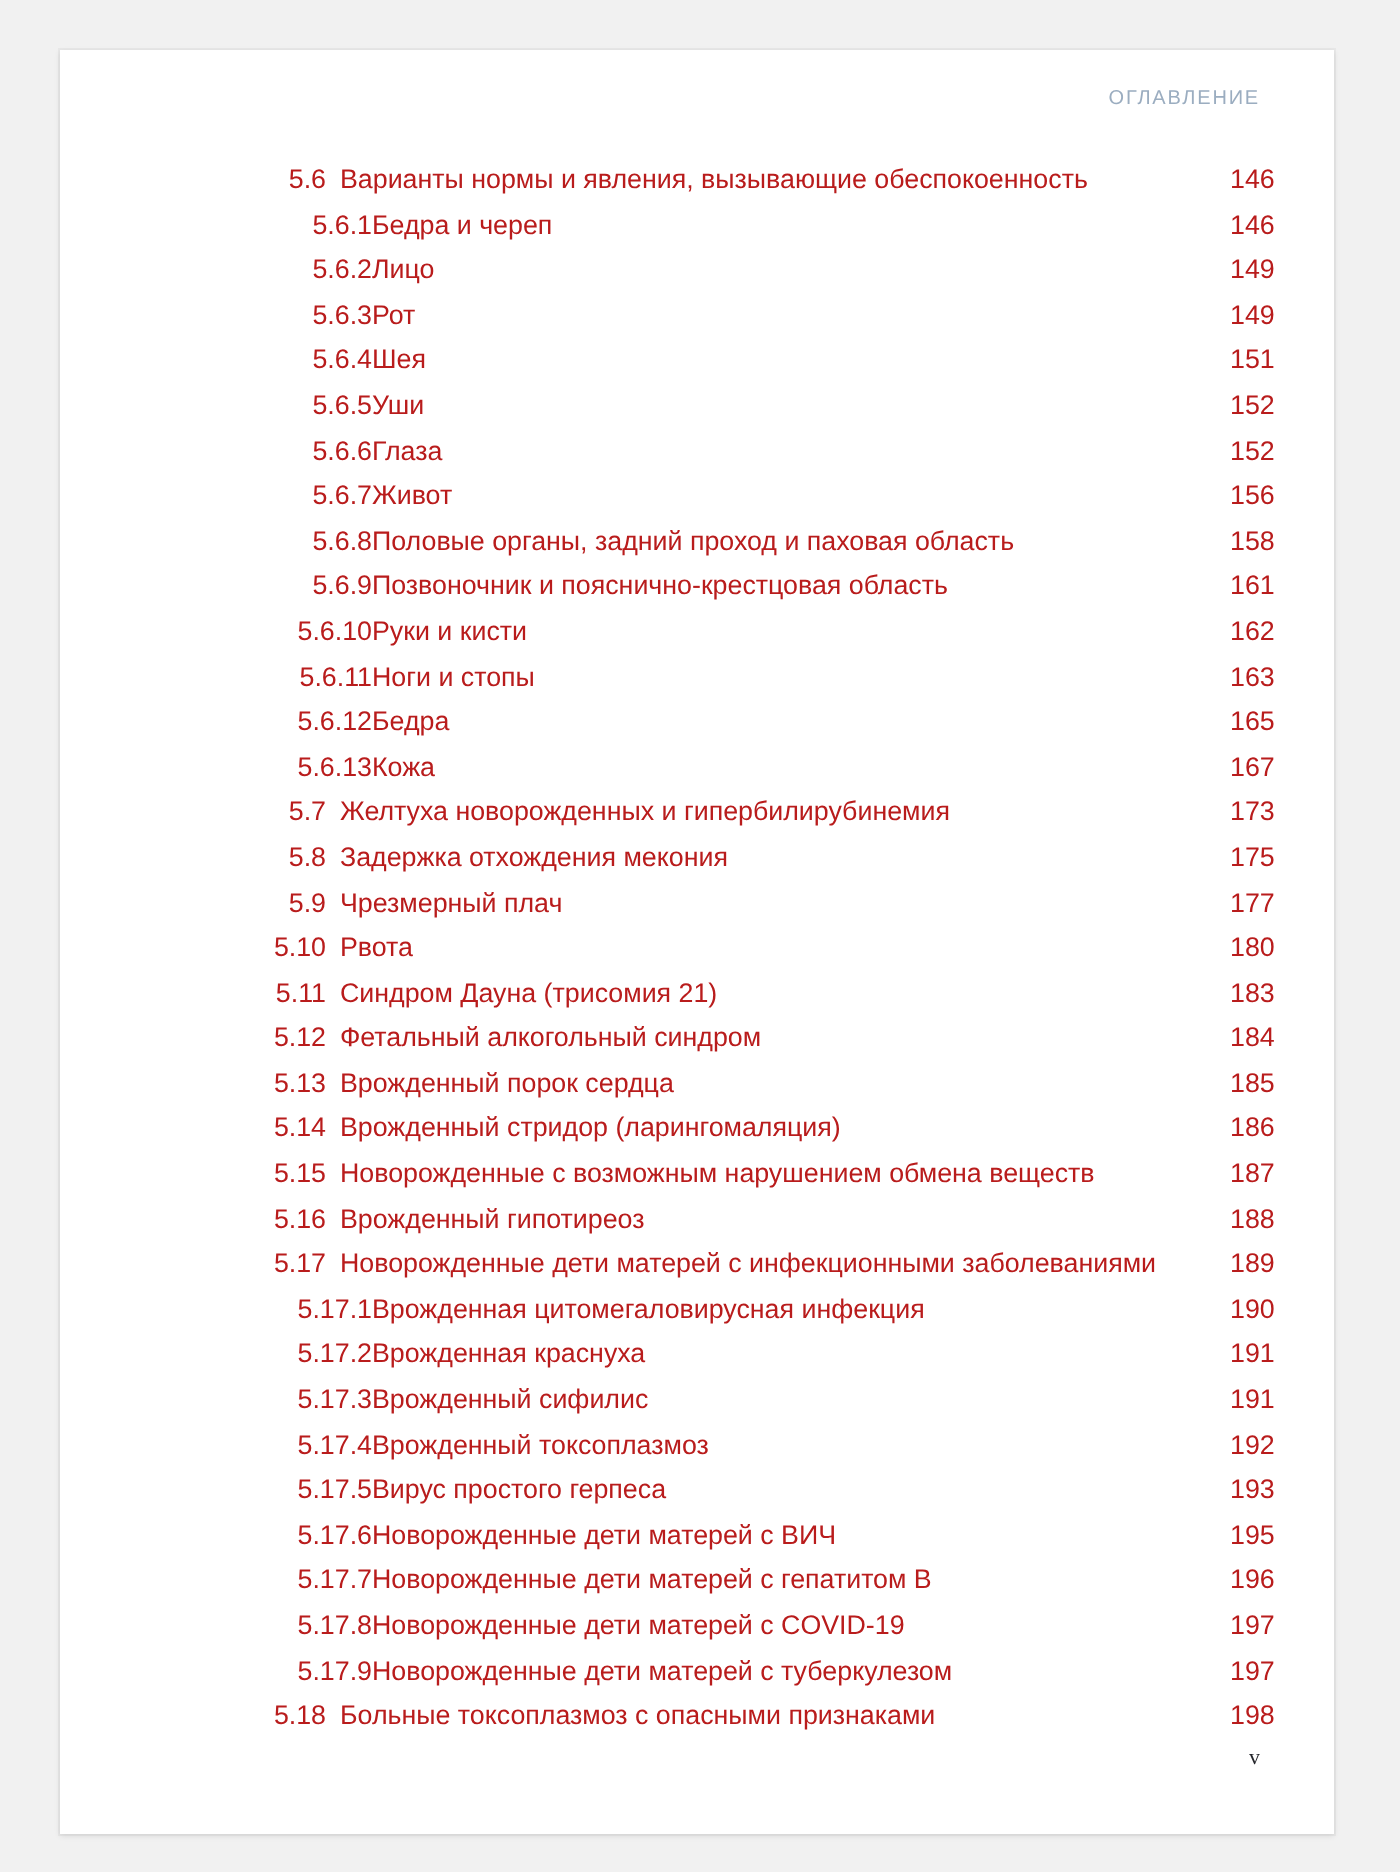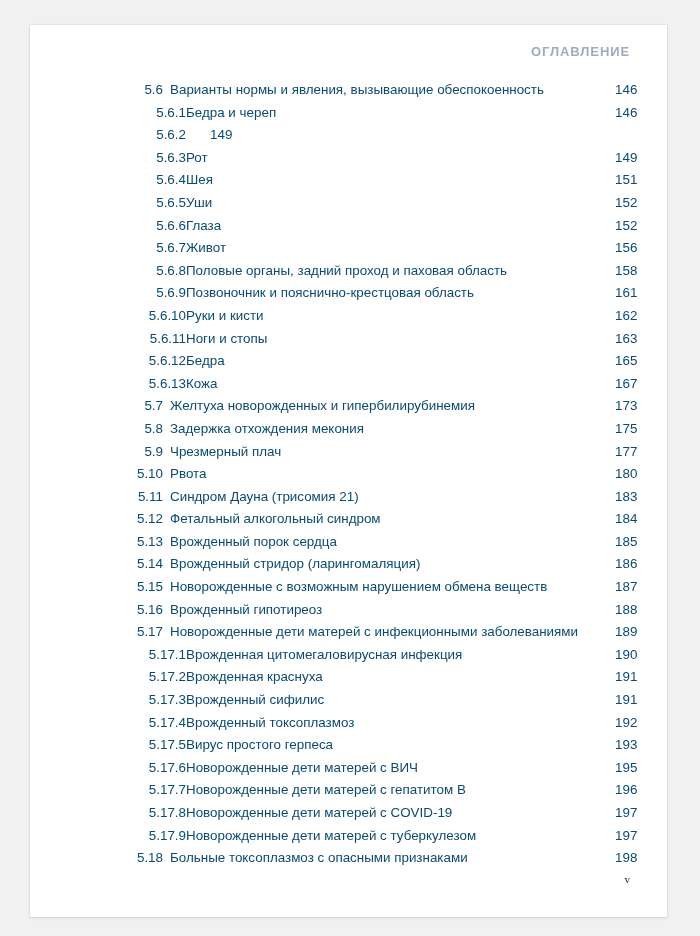--- a/index.html
+++ b/index.html
@@ -21,41 +21,41 @@
     width: 637px;
     height: 892px;
     background: #ffffff;
     box-shadow: 0 1px 3px rgba(0,0,0,0.10), 0 0 0 1px rgba(0,0,0,0.035);
   }
 
   .running-head {
     position: absolute;
     right: 37px;
     top: 19px;
-    font-size: 13px;
+    font-size: 10px;
     letter-spacing: 0.9px;
-    font-weight: 700;
+    font-weight: 400;
     color: #9badc0;
     text-transform: uppercase;
     white-space: nowrap;
   }
 
   .toc {
     position: absolute;
     left: 0;
     top: 57px;
     width: 637px;
   }
 
   .toc-row {
     display: flex;
     align-items: baseline;
     height: 22.6px;
     font-size: 13.4px;
-    color: #0c4a6e;
+    color: #b91c1c;
     white-space: nowrap;
   }
 
   
   .toc-row.lvl1 .num {
     width: 62px;
     margin-left: 78px;
     text-align: right;
     padding-right: 7px;
     box-sizing: border-box;
@@ -113,20 +113,21 @@
         <span class="label">Варианты нормы и явления, вызывающие обеспокоенность</span>
         <span class="page">146</span>
       </div>
       <div class="toc-row lvl2">
         <span class="num">5.6.1</span>
         <span class="label">Бедра и череп</span>
         <span class="page">146</span>
       </div>
       <div class="toc-row lvl2">
         <span class="num">5.6.2</span>
+        <span class="label">Лицо</span>
         <span class="page">149</span>
       </div>
       <div class="toc-row lvl2">
         <span class="num">5.6.3</span>
         <span class="label">Рот</span>
         <span class="page">149</span>
       </div>
       <div class="toc-row lvl2">
         <span class="num">5.6.4</span>
         <span class="label">Шея</span>

